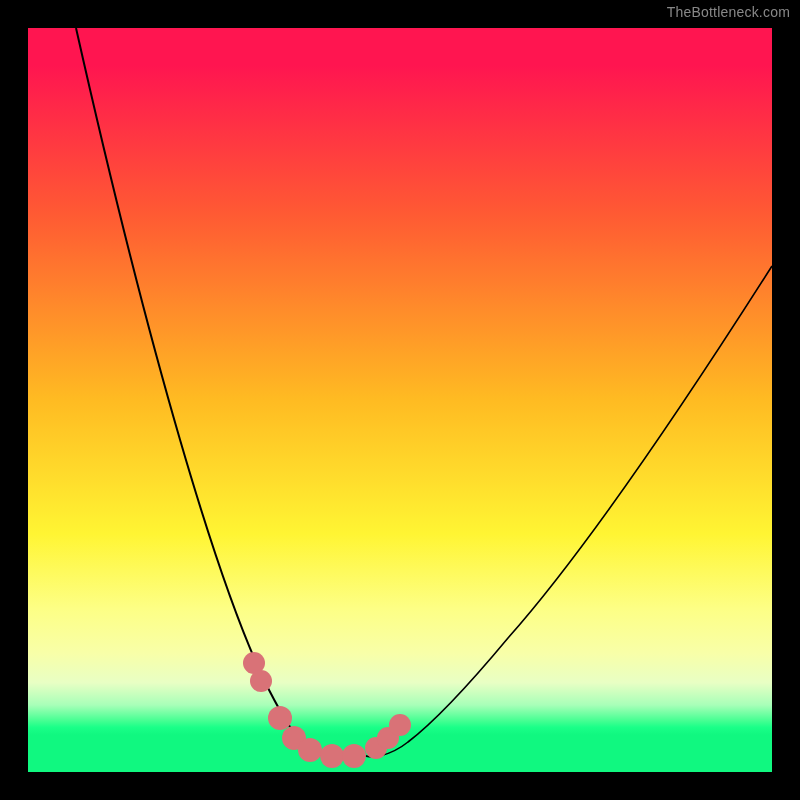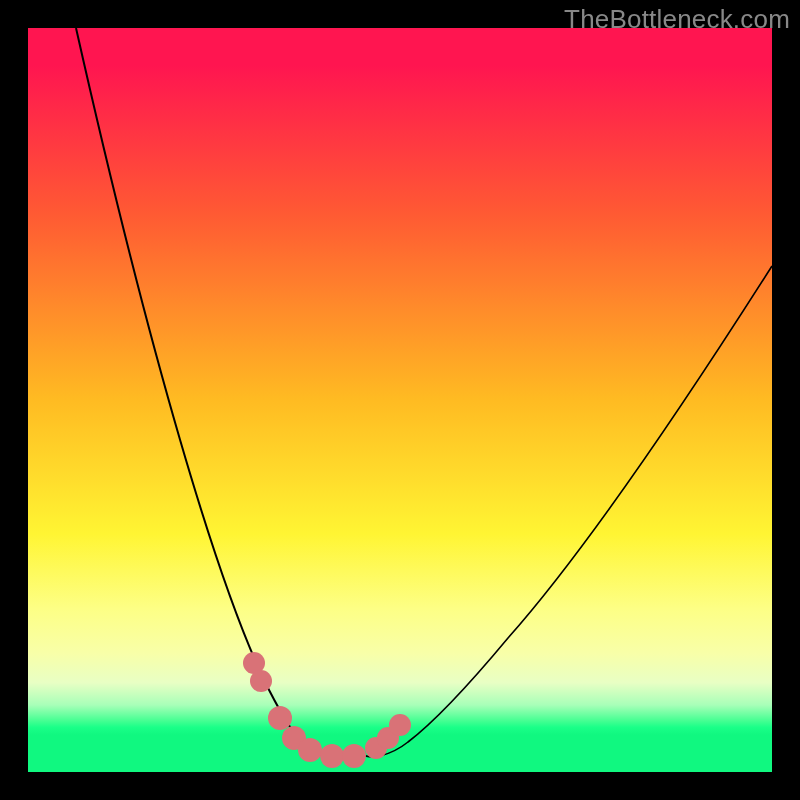--- a/index.html
+++ b/index.html
@@ -30,21 +30,21 @@
       #4aff94 93%,
       #1aff88 94%,
       #10f880 95%,
       #10f880 100%);
   }
   .watermark {
     position: absolute;
     top: 4px;
     right: 10px;
     color: #888888;
-    font-size: 26px;
+    font-size: 14px;
     font-weight: 500;
     letter-spacing: 0.2px;
     z-index: 10;
   }
   svg.curve {
     position: absolute;
     left: 0;
     top: 0;
     width: 744px;
     height: 744px;

